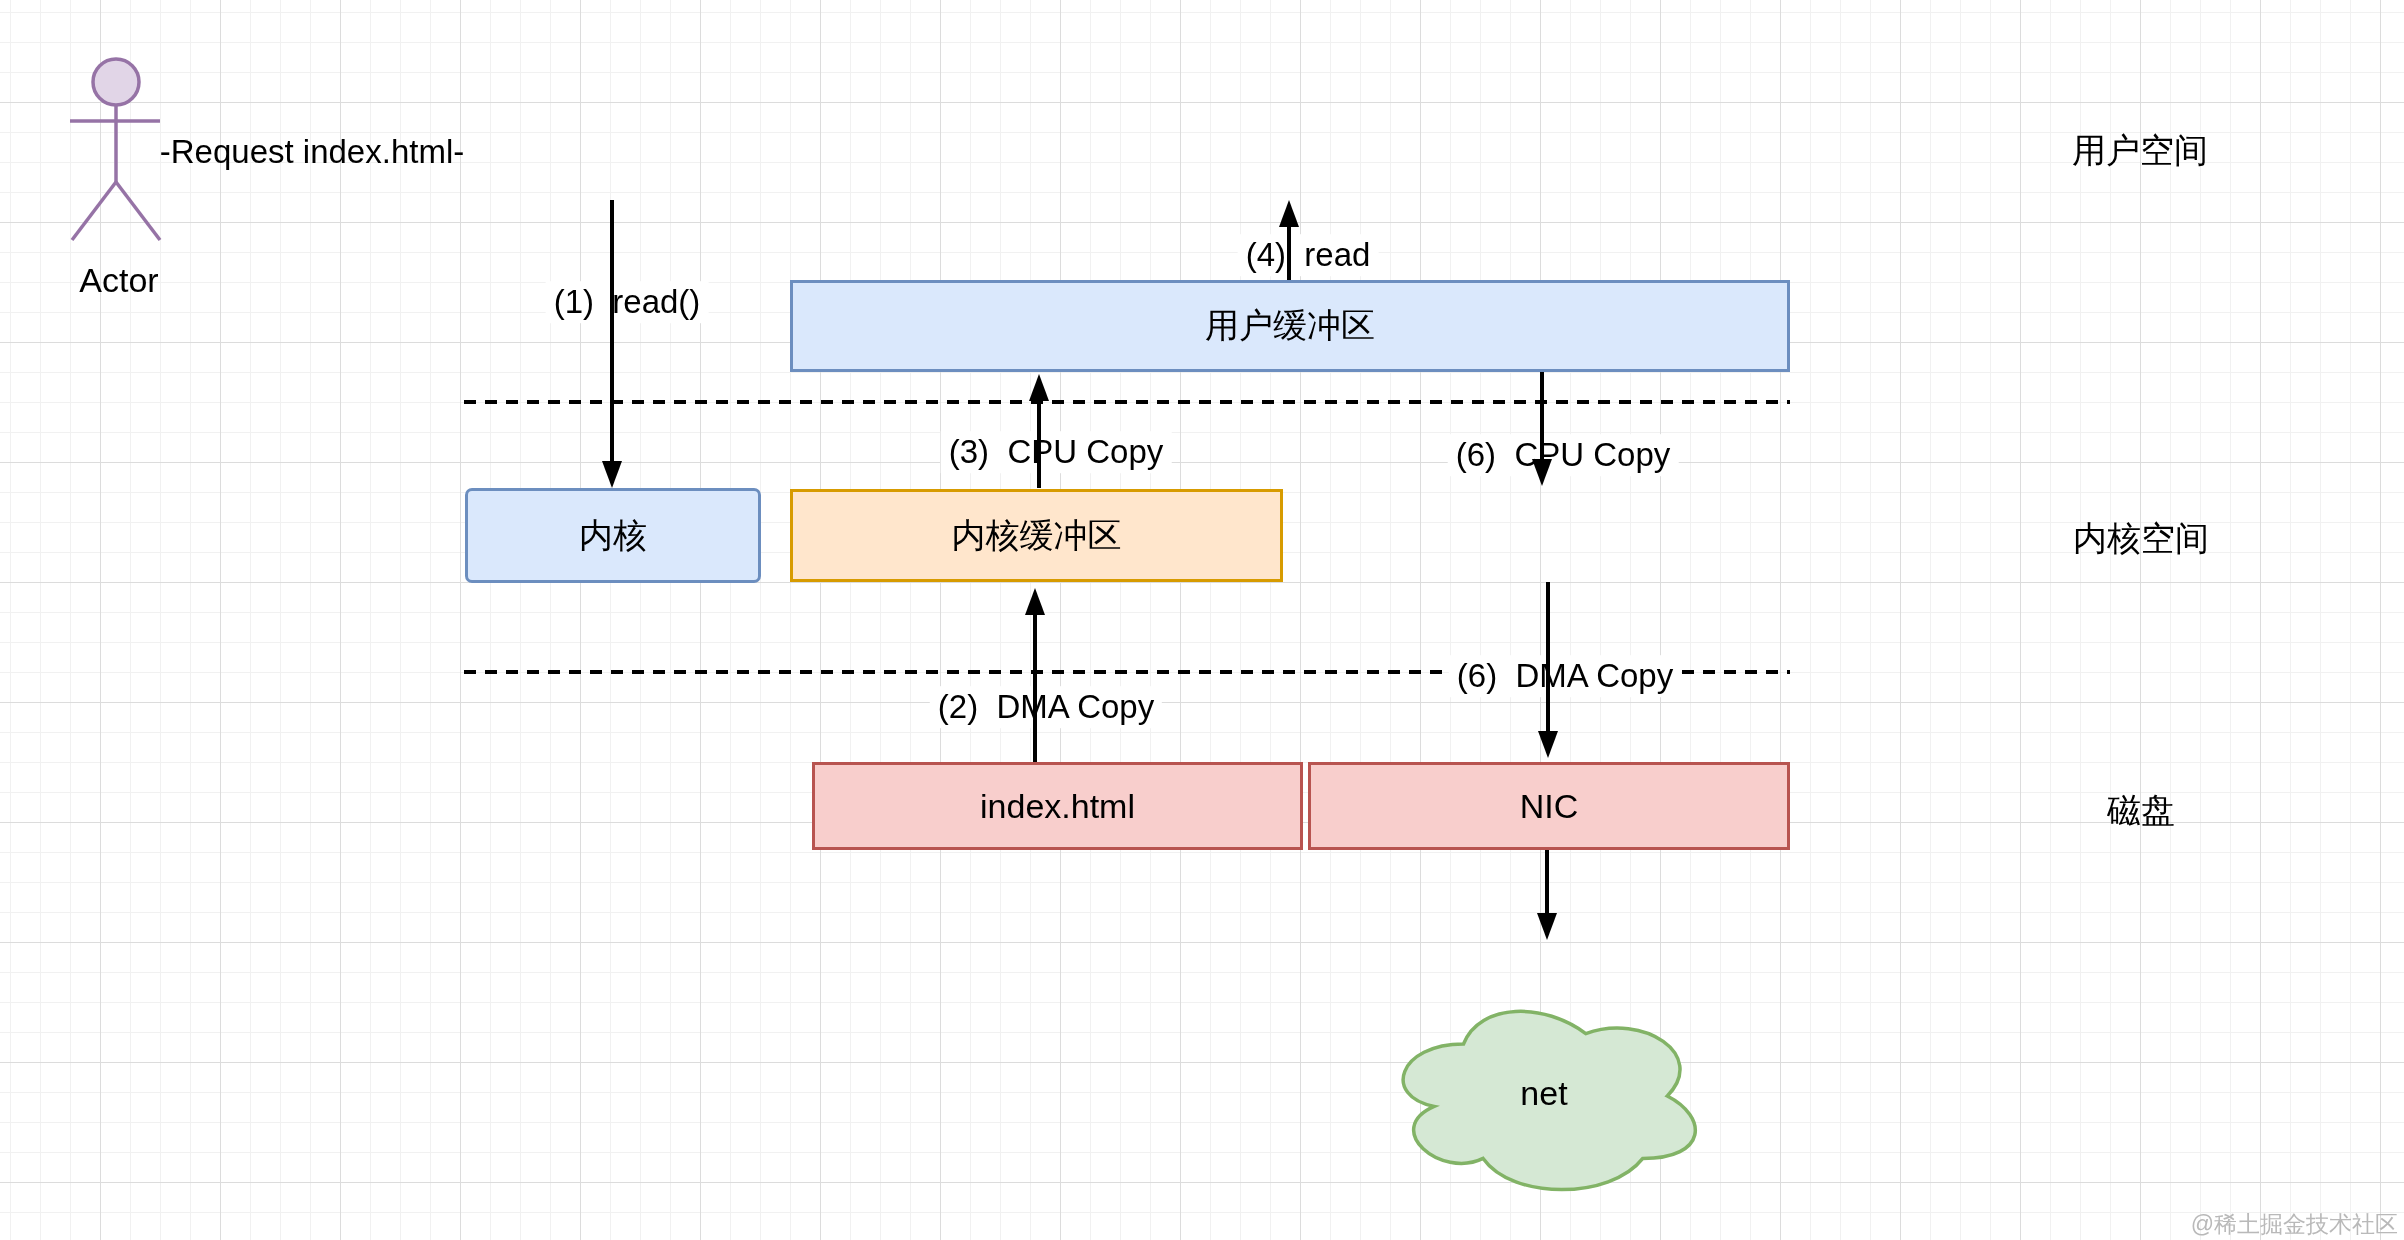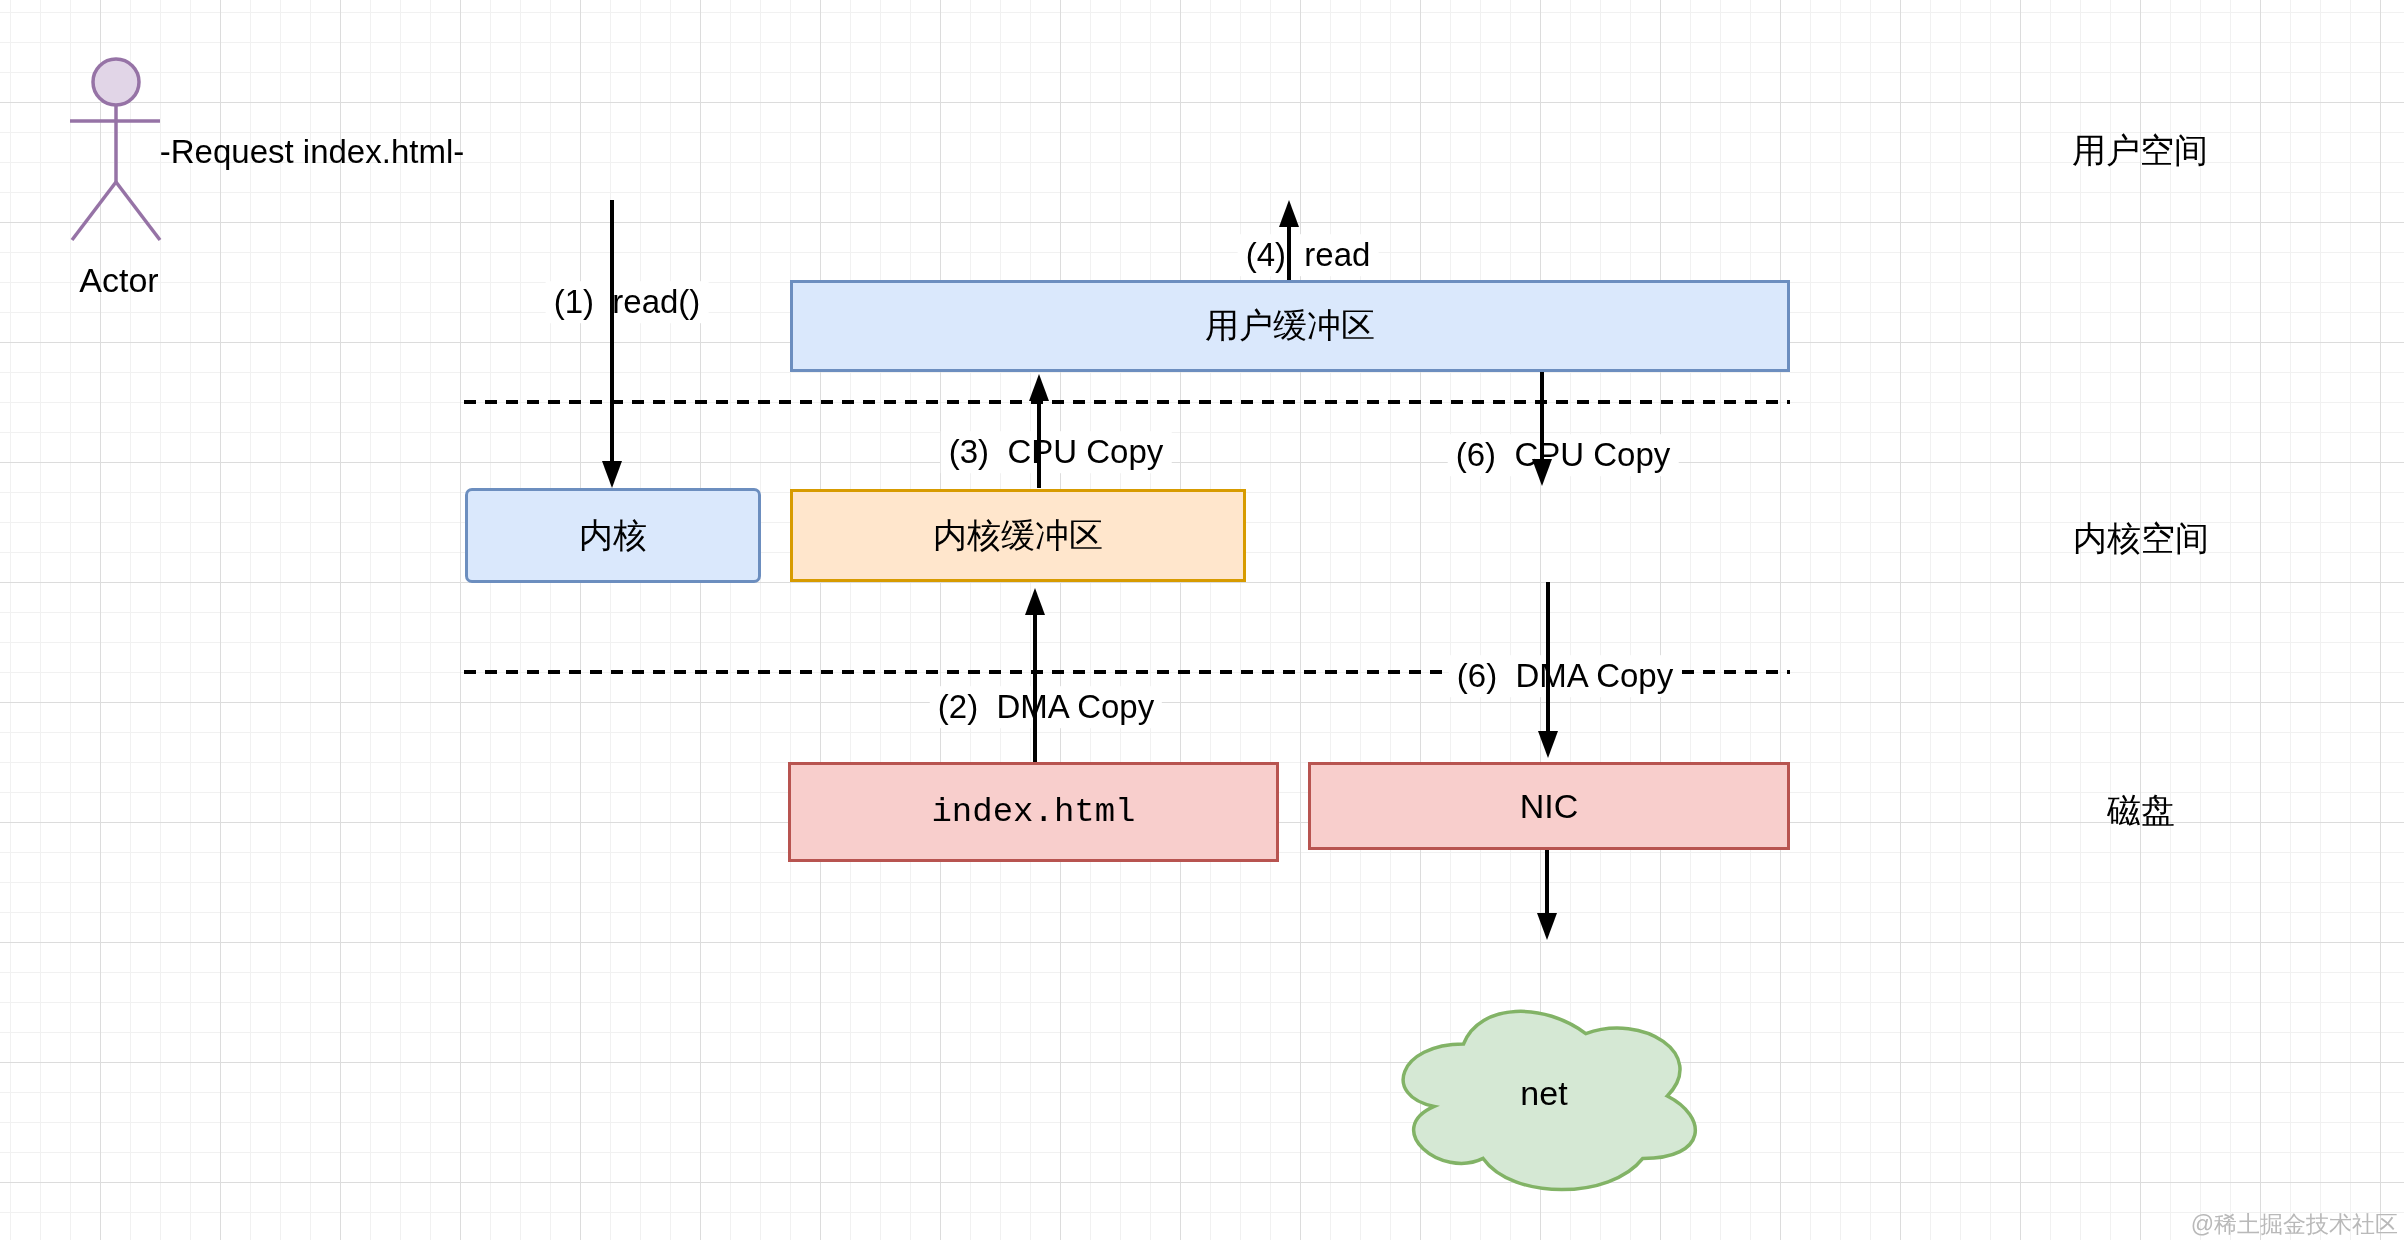--- a/index.html
+++ b/index.html
@@ -15,23 +15,23 @@
     background-size:120px 120px,120px 120px,30px 30px,30px 30px;
     background-position:100px 0,0 102px,10px 0,0 12px;
   }
   .box{
     position:absolute;box-sizing:border-box;display:flex;align-items:center;justify-content:center;
     font-size:34px;color:#000;z-index:1;text-align:center;
   }
   .box-userprocess{left:464px;top:102px;width:1326px;height:96px;background:#f5f5f5;border:4px solid #565656;border-radius:14px;}
   .box-userbuffer{left:790px;top:280px;width:1000px;height:92px;background:#dae8fc;border:3px solid #6c8ebf;}
   .box-kernel{left:465px;top:488px;width:296px;height:95px;background:#dae8fc;border:3px solid #6c8ebf;border-radius:7px;align-items:center;}
-  .box-kernelbuffer{left:790px;top:489px;width:456px;height:93px;background:#ffe6cc;border:3px solid #d79b00;}
+  .box-kernelbuffer{left:790px;top:489px;width:493px;height:93px;background:#ffe6cc;border:3px solid #d79b00;}
   .box-socketbuffer{left:1304px;top:489px;width:486px;height:92px;background:#ffe6cc;border:3px solid #d79b00;}
-  .box-indexhtml{left:788px;top:762px;width:491px;height:100px;background:#f8cecc;border:3px solid #b85450;font-family:Liberation Mono, monospace;}
+  .box-indexhtml{left:812px;top:762px;width:491px;height:88px;background:#f8cecc;border:3px solid #b85450;}
   .box-nic{left:1308px;top:762px;width:482px;height:88px;background:#f8cecc;border:3px solid #b85450;}
   .dashed-line{
     position:absolute;left:464px;width:1326px;height:3.5px;z-index:1;
     background-image:repeating-linear-gradient(90deg,#000 0 12px,transparent 12px 21px);
   }
   .edge-label{
     position:absolute;transform:translate(-50%,-50%);background:#ffffff;
     padding:1px 8px;font-size:33px;color:#000;white-space:pre;z-index:2;line-height:1.2;
   }
   .side-label{

